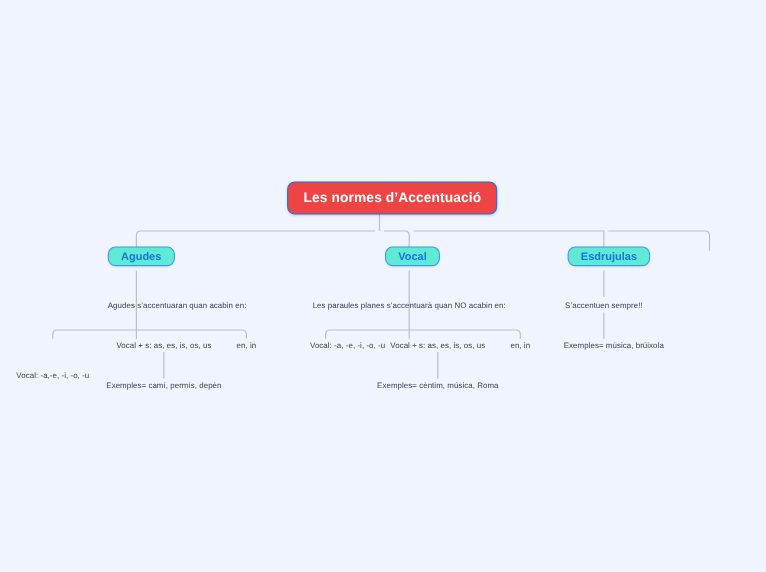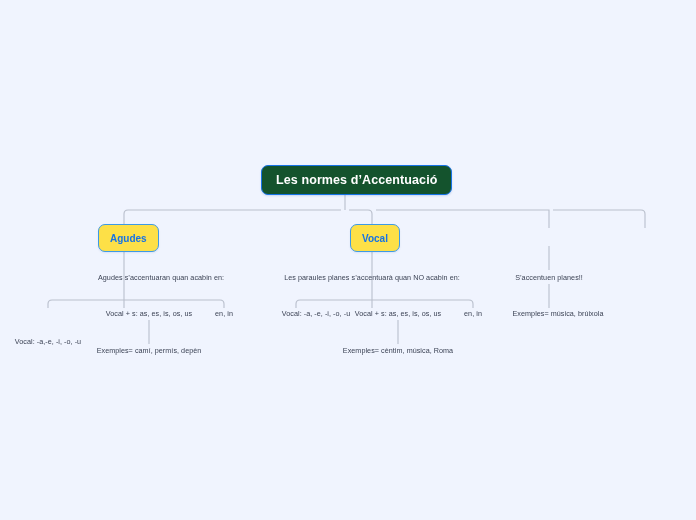--- a/index.html
+++ b/index.html
@@ -28,40 +28,40 @@
   }
   .node {
     position: absolute;
     box-sizing: border-box;
     display: flex;
     align-items: center;
     justify-content: center;
     white-space: nowrap;
   }
   .root-node {
-    background: #14532d;
+    background: #ef4444;
     border: 1px solid #1673e6;
     border-radius: 7px;
     color: #ffffff;
     font-size: 12.5px;
     font-weight: bold;
     letter-spacing: 0.1px;
     padding: 0 14px;
     height: 30px;
     box-shadow: 0 1px 2px rgba(20,80,170,0.18);
   }
   .branch-node {
-    background: #fde047;
+    background: #5eead4;
     border: 1.6px solid #3e9ae6;
     border-radius: 7px;
     color: #1673e6;
     font-size: 10px;
     font-weight: bold;
     padding: 0 11px;
-    height: 28px;
+    height: 18px;
     box-shadow: 0 1px 2px rgba(20,80,170,0.10);
   }
   .leaf-text {
     position: absolute;
     color: #3b4254;
     font-size: 7.2px;
     white-space: nowrap;
     transform: translateX(-50%);
     text-align: center;
     letter-spacing: 0.05px;
@@ -111,35 +111,38 @@
   </div>
 
   <div class="node branch-node" style="left:98px; top:224px;">
     <span>Agudes</span>
   </div>
 
   <div class="node branch-node" style="left:350px; top:224px;">
     <span>Vocal</span>
   </div>
 
+  <div class="node branch-node" style="left:516px; top:224px;">
+    <span>Esdrujulas</span>
+  </div>
 
 
   <div class="desc-text" style="left:124px; top:273px;margin-left:37px;">Agudes s’accentuaran quan acabin en:</div>
 
   <div class="leaf-text" style="left:48px; top:309px;margin-top:28px;">Vocal: -a,-e, -i, -o, -u</div>
   <div class="leaf-text" style="left:149px; top:309px;">Vocal + s: as, es, is, os, us</div>
   <div class="leaf-text" style="left:224px; top:309px;">en, in</div>
 
   <div class="leaf-text" style="left:149px; top:346px;">Exemples= camí, permís, depèn</div>
 
   <div class="desc-text" style="left:372px; top:273px;">Les paraules planes s’accentuarà quan NO acabin en:</div>
 
   <div class="leaf-text" style="left:296px; top:309px;margin-left:20px;">Vocal: -a, -e, -i, -o, -u</div>
   <div class="leaf-text" style="left:398px; top:309px;">Vocal + s: as, es, is, os, us</div>
   <div class="leaf-text" style="left:473px; top:309px;">en, in</div>
 
   <div class="leaf-text" style="left:398px; top:346px;">Exemples= cèntim, música, Roma</div>
 
-  <div class="desc-text" style="left:549px; top:273px;">S’accentuen planes!!</div>
+  <div class="desc-text" style="left:549px; top:273px;">S’accentuen sempre!!</div>
 
   <div class="leaf-text" style="left:558px; top:309px;">Exemples= música, brúixola</div>
 
 </div>
 
 </body></html>

